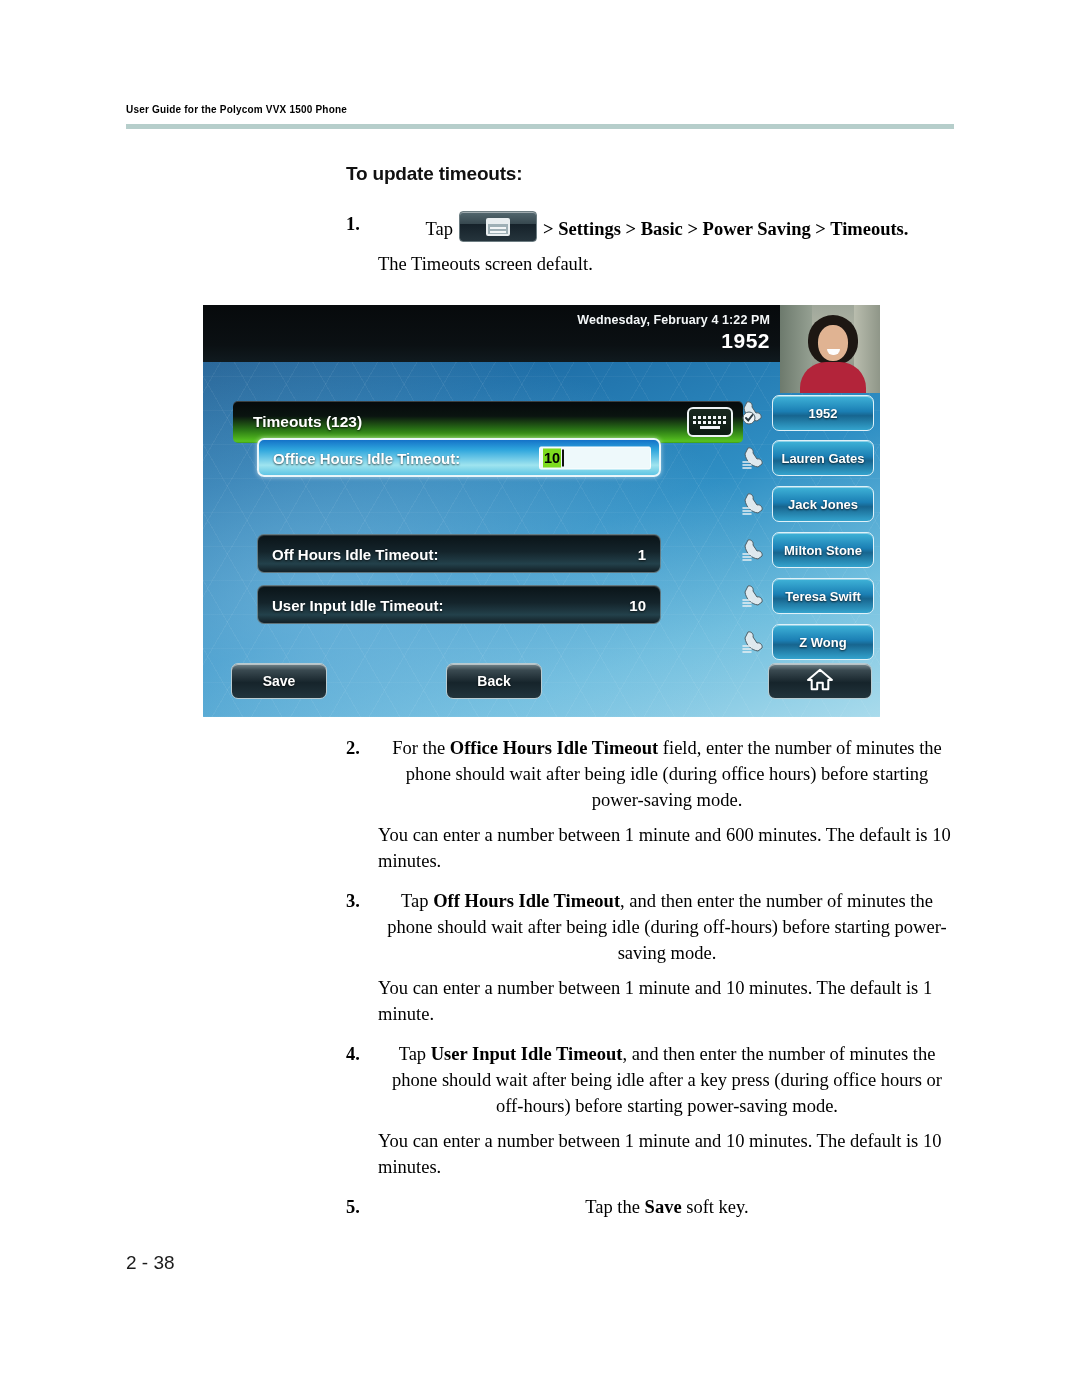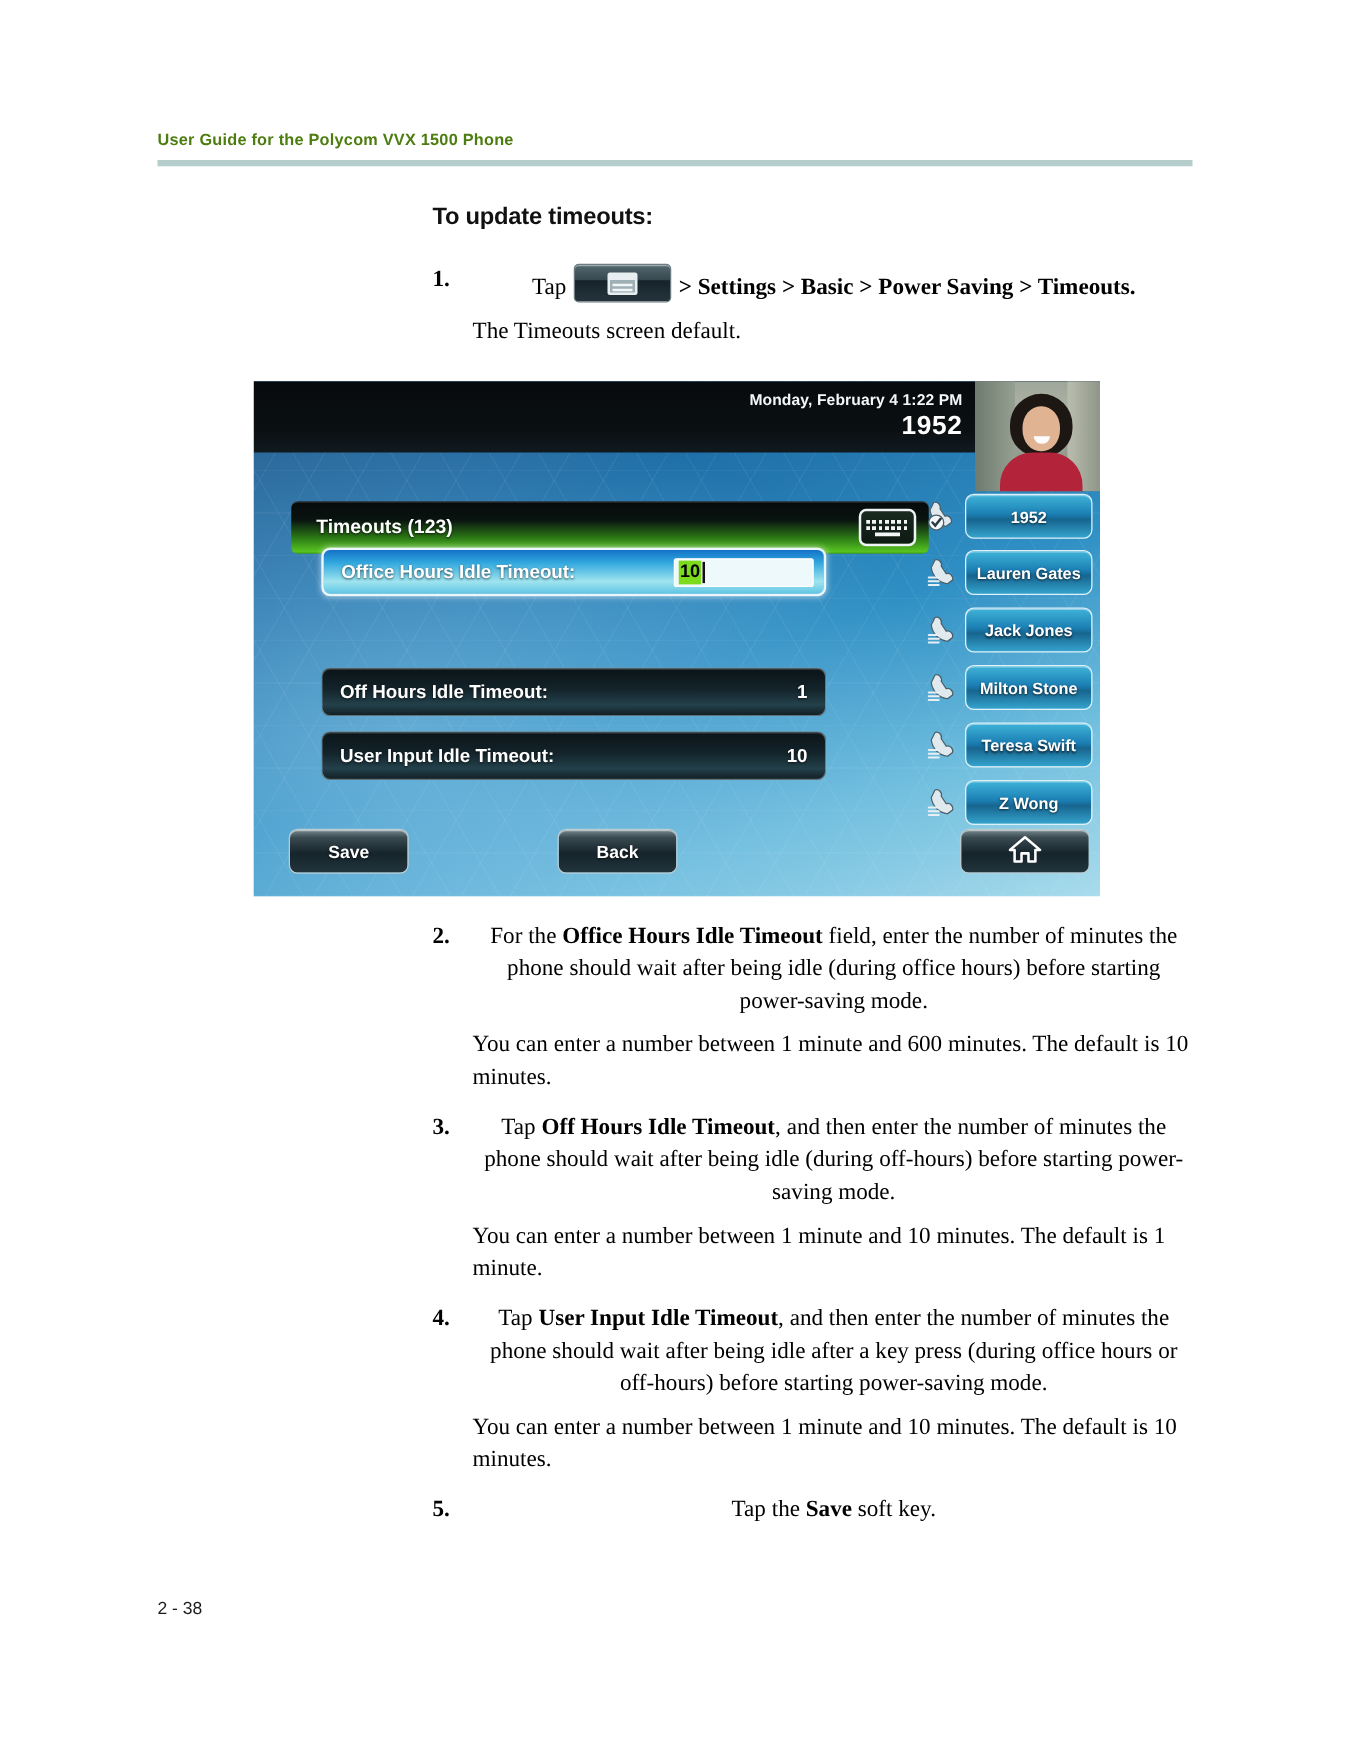--- a/index.html
+++ b/index.html
@@ -18,24 +18,24 @@
 
   
   .page-header {
     position: absolute;
     left: 126px;
     top: 104px;
     width: 828px;
   }
   .page-header-text {
     font-family: "Liberation Sans", sans-serif;
-    font-size: 13px;
+    font-size: 10px;
     font-weight: bold;
     letter-spacing: .2px;
-    color: #4d7c0f;
+    color: #000000;
   }
   .page-header-rule {
     margin-top: 9px;
     height: 5px;
     background: #b6cecb;
   }
 
   
   .content {
     position: absolute;
@@ -366,23 +366,23 @@
     font-size: 14px; font-weight: bold;
     color: #ffffff;
     text-shadow: 0 1px 2px rgba(0,0,0,.75);
   }
   .softkey.home { width: 104px; }
 
   
   .page-footer {
     position: absolute;
     left: 126px;
-    top: 1278px;
-    font-family: "Liberation Sans", sans-serif;
-    font-size: 14px;
+    top: 1252px;
+    font-family: "Liberation Sans", sans-serif;
+    font-size: 19px;
     color: #1b1b1b;
   }
 </style>
 </head>
 <body>
 
 <div class="page-header">
   <div class="page-header-text">User Guide for the Polycom VVX 1500 Phone</div>
   <div class="page-header-rule"></div>
 </div>
@@ -434,21 +434,21 @@
       <span>Tap the </span><b>Save</b><span> soft key.</span>
     </div>
   </div>
 
 </div>
 
 <div class="phone-figure">
   <div class="texture"></div>
 
   <div class="status-bar">
-    <div class="status-date">Monday, February 4  1:22 PM</div>
+    <div class="status-date">Wednesday, February 4  1:22 PM</div>
     <div class="status-ext">1952</div>
   </div>
 
   <div class="video-thumb">
     <div class="wallpanel"></div>
     <div class="wallpanel2"></div>
     <div class="hair"></div>
     <div class="face"></div>
     <div class="smile"></div>
     <div class="body"></div>

